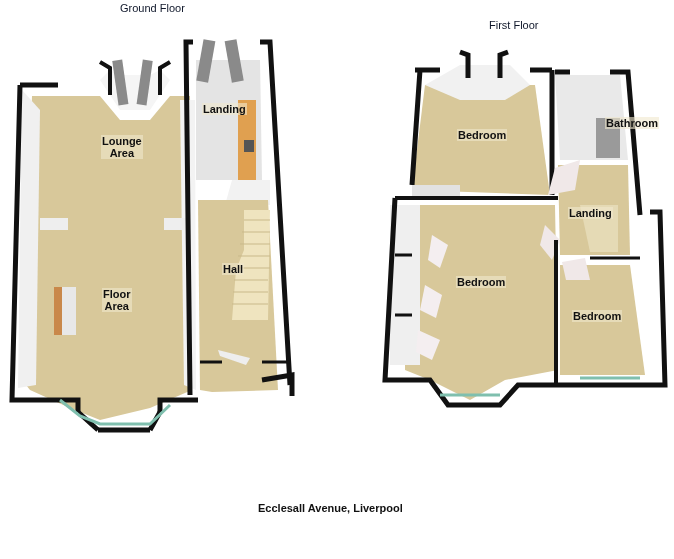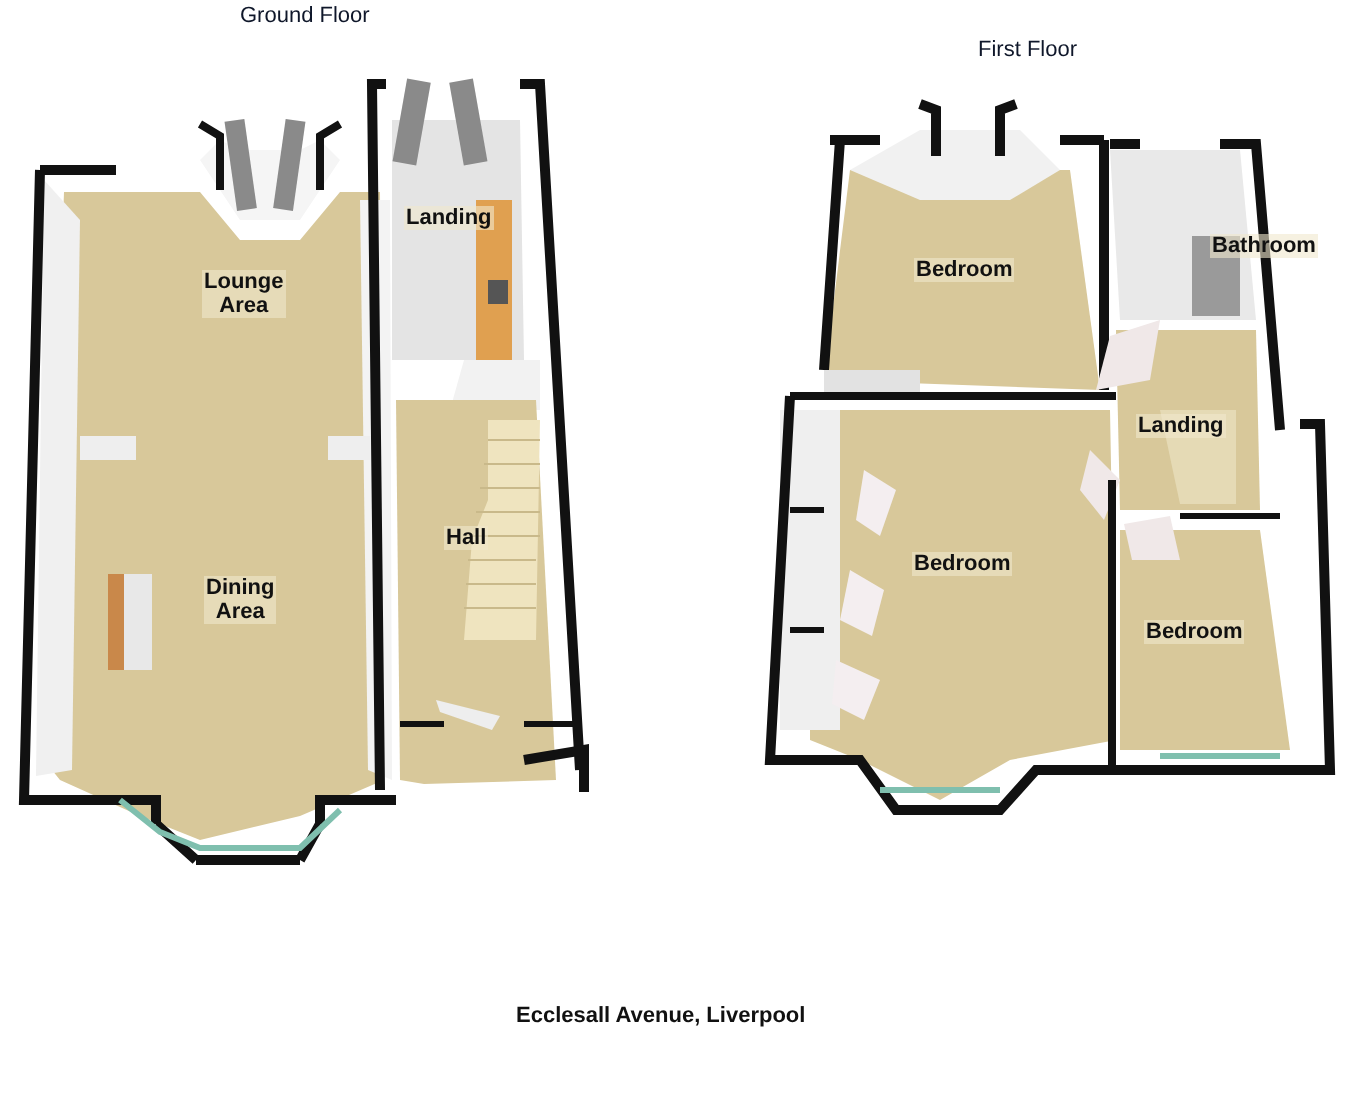--- a/index.html
+++ b/index.html
@@ -94,21 +94,21 @@
 </svg>
 
 <div class="floor-title" style="left:120px; top:2px;">Ground Floor</div>
 <div class="floor-title" style="left:489px; top:19px;">First Floor</div>
 
 <div class="room-label" style="left:101px; top:135px;">
   <div>Lounge</div>
   <div>Area</div>
 </div>
 <div class="room-label" style="left:102px; top:288px;">
-  <div>Dining</div>
+  <div>Floor</div>
   <div>Area</div>
 </div>
 <div class="room-label" style="left:202px; top:103px;">Landing</div>
 <div class="room-label" style="left:222px; top:247px;margin-top:16px;">Hall</div>
 
 <div class="room-label" style="left:457px; top:129px;">Bedroom</div>
 <div class="room-label" style="left:557px; top:117px;margin-left:48px;">Bathroom</div>
 <div class="room-label" style="left:568px; top:207px;">Landing</div>
 <div class="room-label" style="left:456px; top:276px;">Bedroom</div>
 <div class="room-label" style="left:572px; top:310px;">Bedroom</div>

